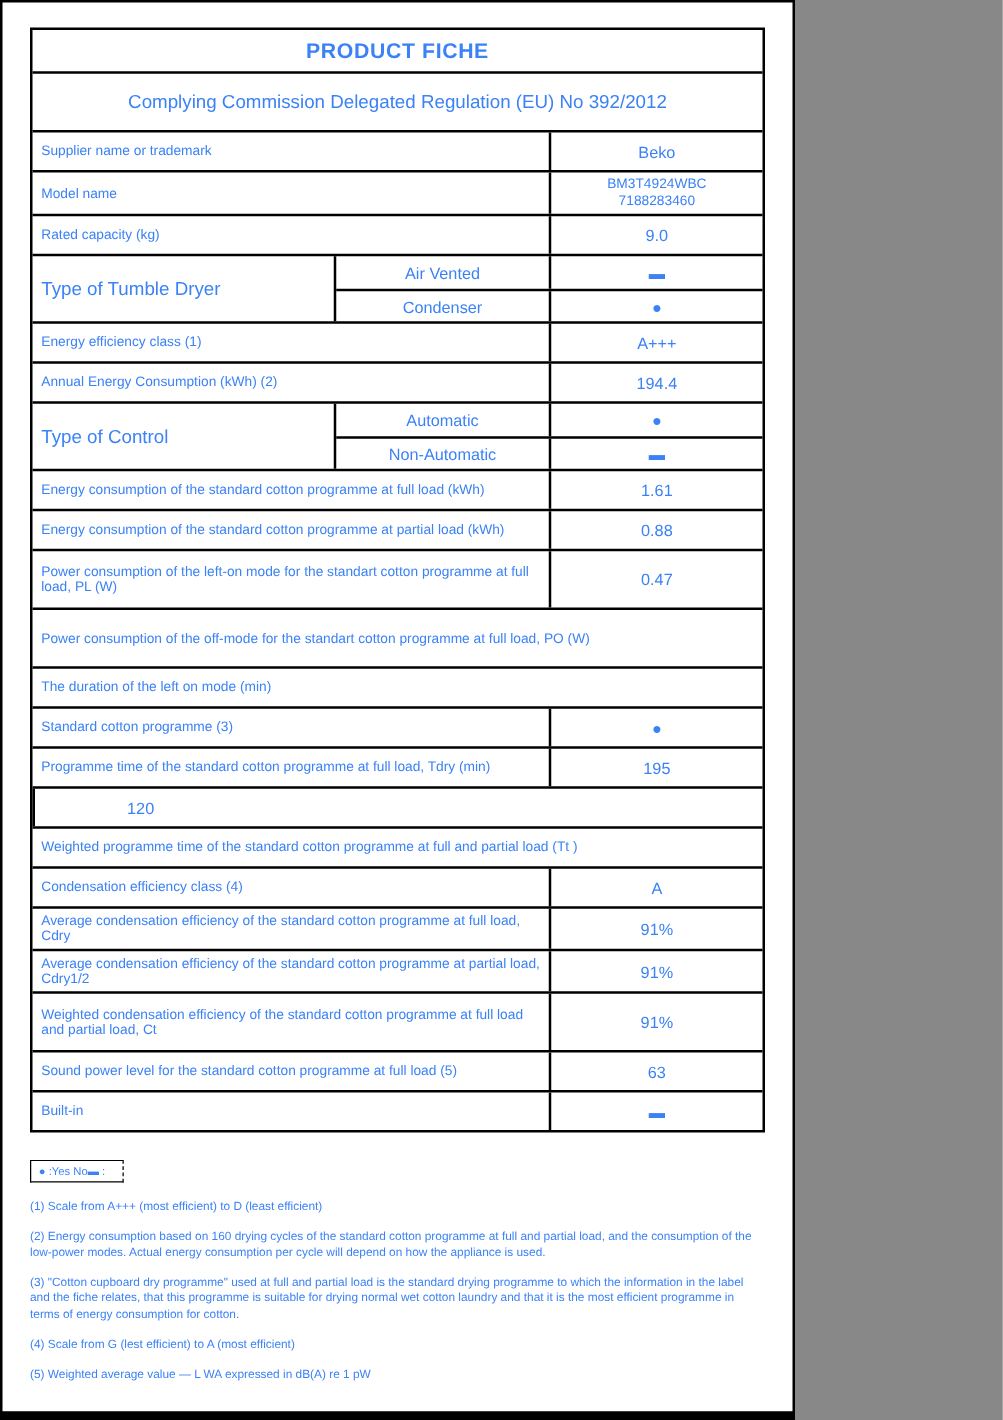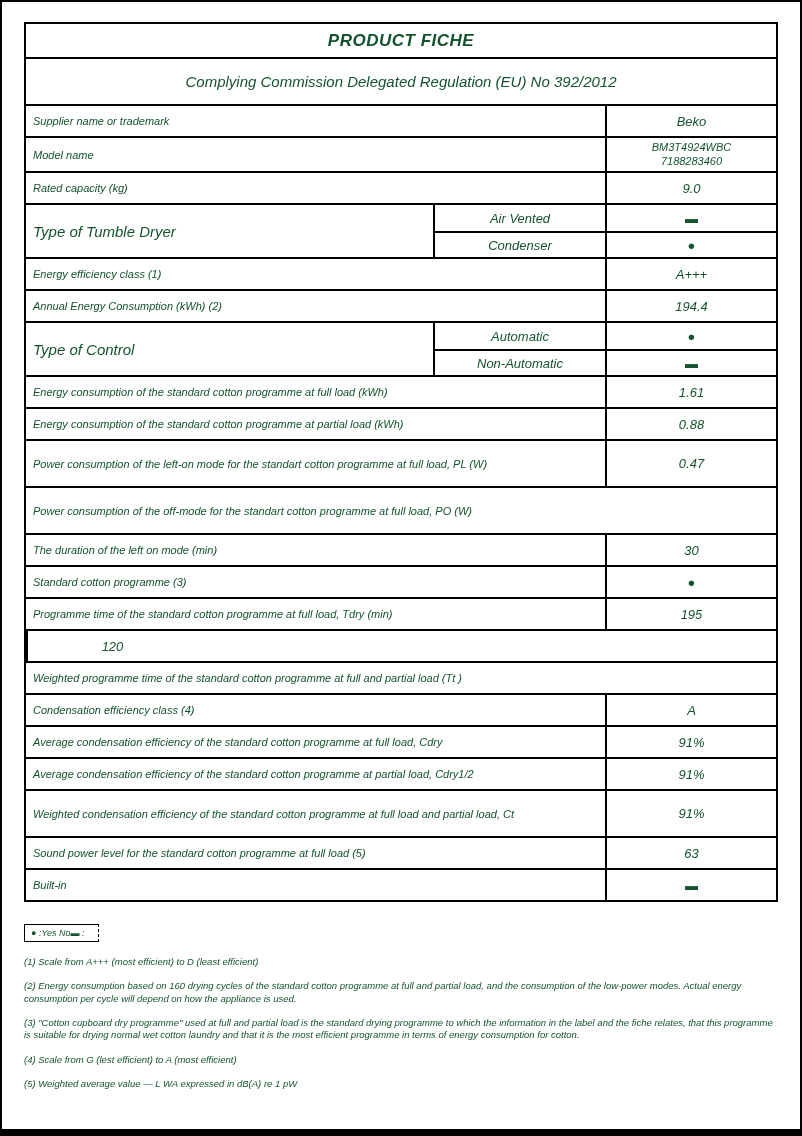--- a/index.html
+++ b/index.html
@@ -1,36 +1,36 @@
 <!DOCTYPE html>
 <html><head>
 <meta charset="utf-8">
 <style>
   * { box-sizing: border-box; margin: 0; padding: 0; }
   html, body { background: #888; }
   .page {
-    width: 802px; height: 1136px; background: #fff; color: #14532d;
+    width: 636px; height: 1136px; background: #fff; color: #3b82f6;
     border: 2px solid #000; border-bottom: 7px solid #000;
     font-family: "Liberation Sans", sans-serif;
-    position: relative; overflow: hidden; font-style: italic;
+    position: relative; overflow: hidden;
   }
   .fiche { margin: 20px 22px 0 22px; border: 2px solid #000; background: #fff; }
   .fiche > div { border-top: 2px solid #000; }
   .fiche > div:first-child { border-top: none; }
 
   .title-row { min-height: 33px; display: flex; align-items: center; justify-content: center;
     font-size: 17px; font-weight: bold; letter-spacing: 0.5px; }
   .subtitle-row { min-height: 47px; display: flex; align-items: center; justify-content: center;
     font-size: 15px; }
 
   .t-row { display: flex; align-items: stretch; min-height: 32px; }
   .t-row.h34 { min-height: 35px; }
   .t-row.tall { min-height: 47px; }
 
-  .lbl { flex: 1; padding: 4px 7px; font-size: 11px; display: flex; align-items: center; text-align: center; }
+  .lbl { flex: 1; padding: 4px 7px; font-size: 11px; display: flex; align-items: center; }
   .val { width: 171px; border-left: 2px solid #000; display: flex; align-items: center;
     justify-content: center; text-align: center; font-size: 13px; white-space: pre-line; padding: 2px 20px; }
   .val.small { font-size: 11px; line-height: 1.25; }
 
   .group-lbl { flex: 1; padding: 4px 7px; font-size: 15px; display: flex; align-items: center; }
   .group-right { width: 343px; border-left: 2px solid #000; display: flex; flex-direction: column; }
   .subrow { display: flex; flex: 1; min-height: 26px; }
   .subrow + .subrow { border-top: 2px solid #000; }
   .sub-lbl { flex: 1; display: flex; align-items: center; justify-content: center; font-size: 13px; }
   .sub-val { width: 171px; border-left: 2px solid #000; display: flex; align-items: center;
@@ -119,21 +119,20 @@
       <div class="lbl">Power consumption of the left-on mode for the standart cotton programme at full load, PL (W)</div>
       <div class="val">0.47</div>
     </div>
 
     <div class="t-row tall">
       <div class="lbl">Power consumption of the off-mode for the standart cotton programme at full load, PO (W)</div>
     </div>
 
     <div class="t-row">
       <div class="lbl">The duration of the left on mode (min)</div>
-      <div class="val">30</div>
     </div>
 
     <div class="t-row">
       <div class="lbl">Standard cotton programme (3)</div>
       <div class="val">●</div>
     </div>
 
     <div class="t-row">
       <div class="lbl">Programme time of the standard cotton programme at full load, Tdry (min)</div>
       <div class="val">195</div>

